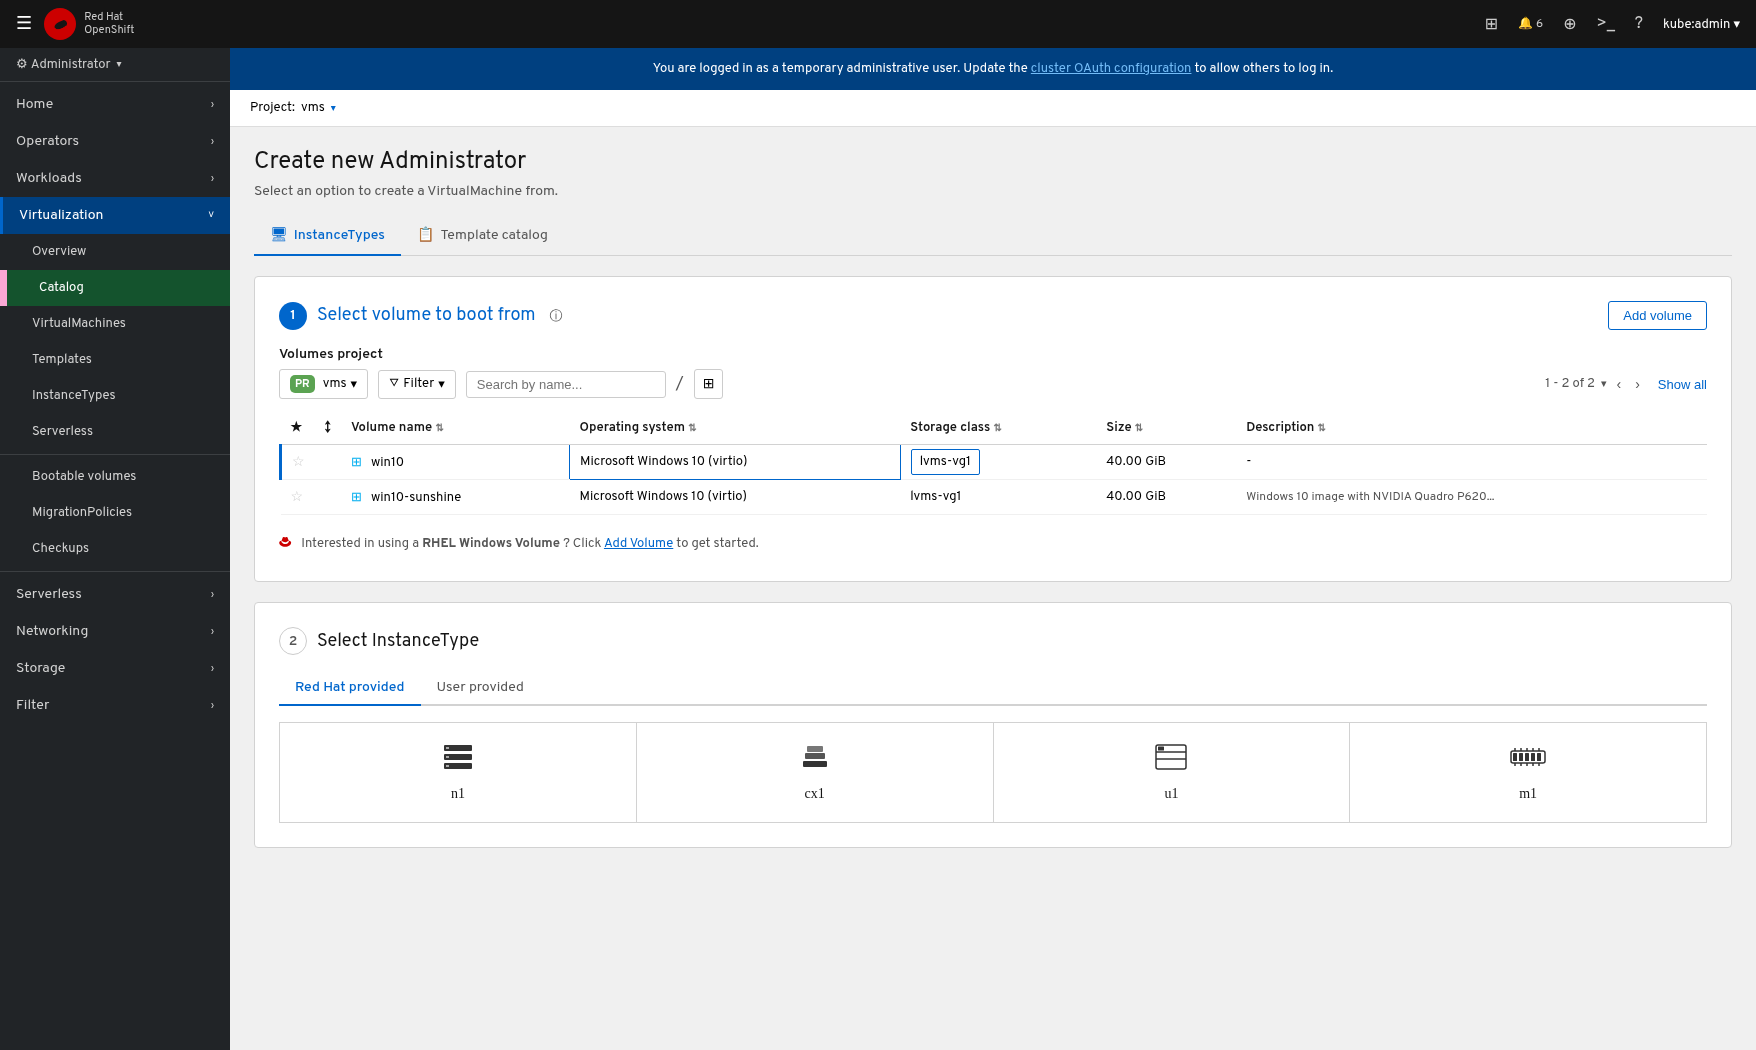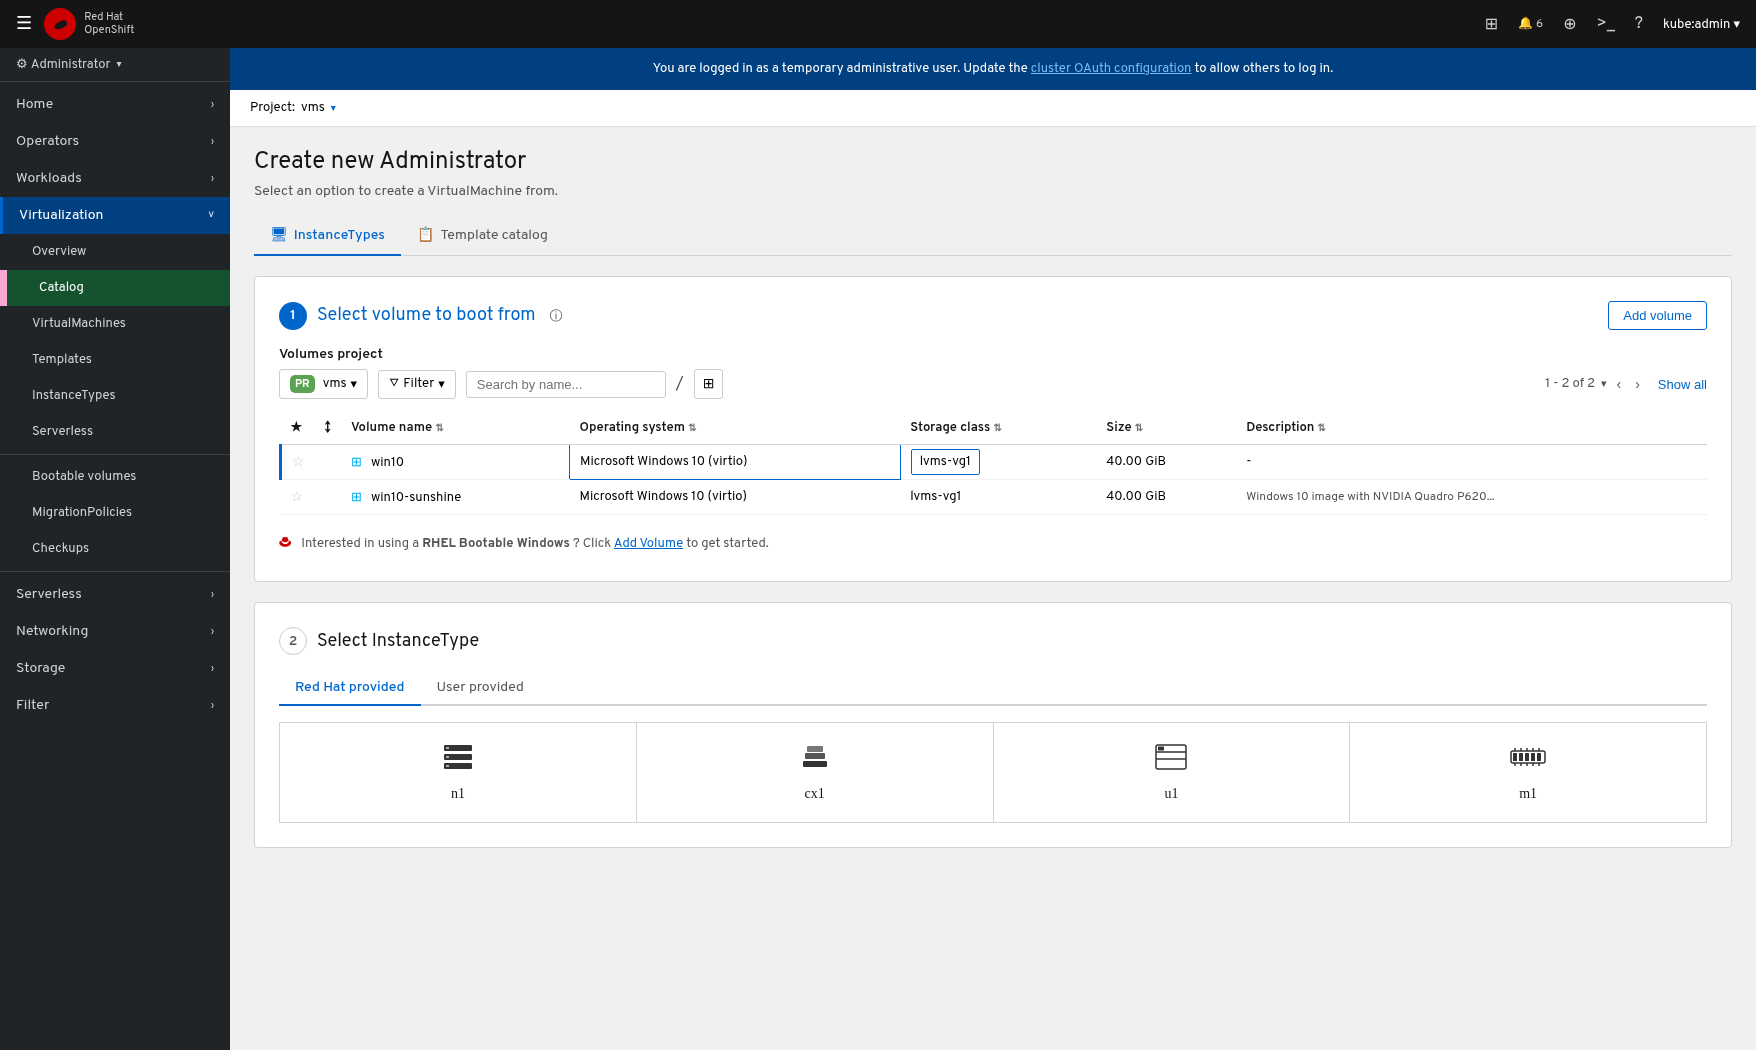--- a/index.html
+++ b/index.html
@@ -382,21 +382,21 @@
             <td>40.00 GiB</td>
             <td style="color:#555;font-size:12px;">Windows 10 image with NVIDIA Quadro P620...</td>
           </tr>
         </tbody>
       </table>
 
       <div class="rhel-hint">
         <span class="redhat-hat">🎩</span>
         <span>
           <span>Interested in using a </span>
-          <strong>RHEL Bootable Windows</strong>
+          <strong>RHEL Windows Volume</strong>
           <span>? Click </span>
           <a href="#">Add Volume</a>
           <span> to get started.</span>
         </span>
       </div>
     </div>
 
     <div class="section-card">
       <div class="section-header">
         <div class="step-badge inactive">2</div>

